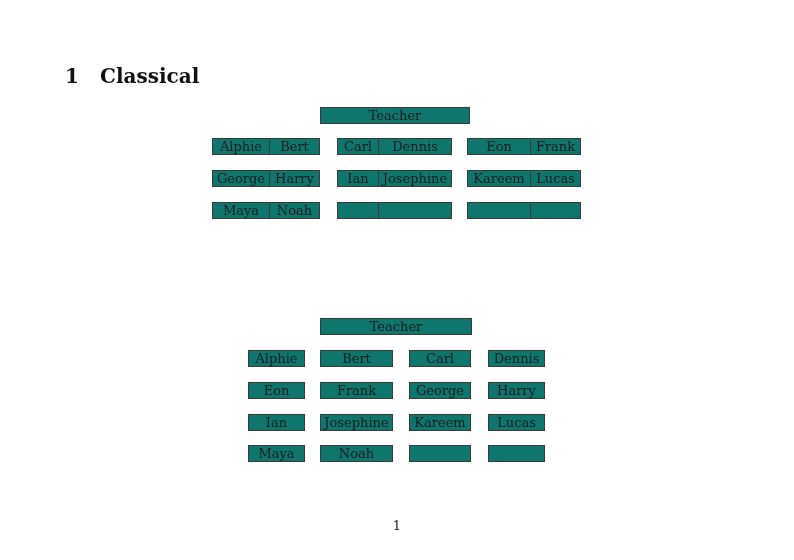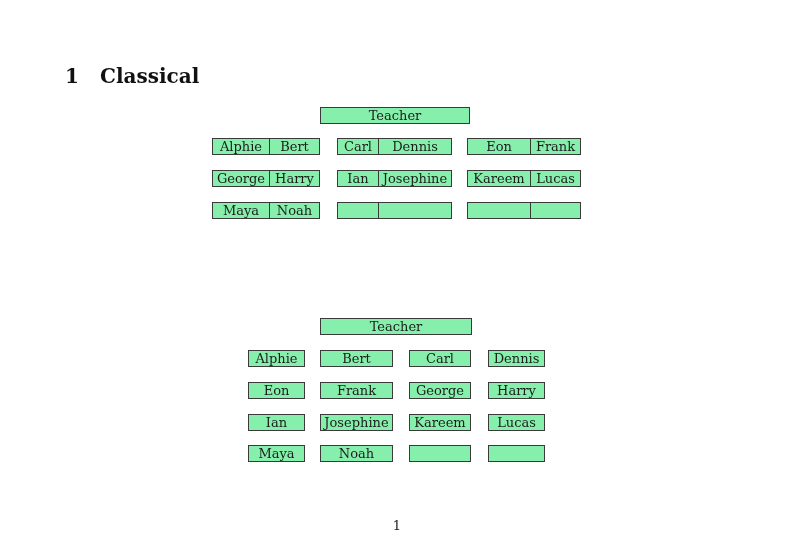--- a/index.html
+++ b/index.html
@@ -20,21 +20,21 @@
     font-weight: bold;
     color: #111111;
     white-space: nowrap;
   }
   .heading .hnum { display: inline-block; width: 35px; }
   .box {
     position: absolute;
     height: 17px;
     box-sizing: border-box;
     border: 1px solid #3a3a3a;
-    background: #86efac;
+    background: #0f766e;
     font-size: 13px;
     line-height: 15px;
     text-align: center;
     white-space: nowrap;
   }
   .desk { display: flex; padding: 0; }
   .desk .cell {
     box-sizing: border-box;
     height: 15px;
     font-size: 13px;

